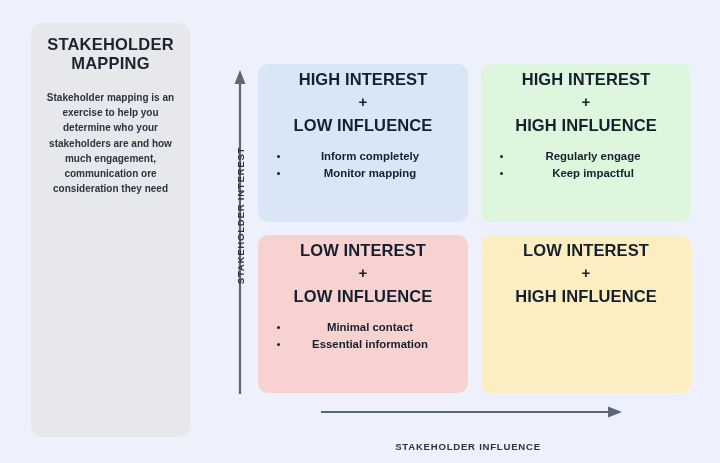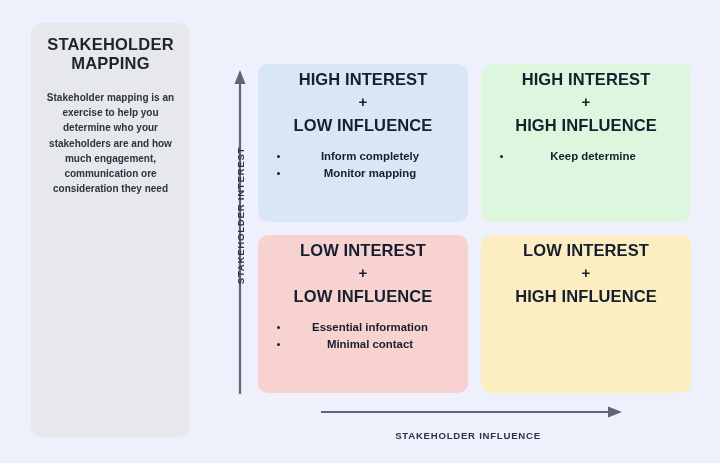--- a/index.html
+++ b/index.html
@@ -141,21 +141,21 @@
     position: absolute;
     left: 318px;
     top: 404px;
     width: 320px;
     height: 48px;
   }
   #x-axis-svg { position: absolute; left: 0; top: 0; }
   #x-axis-label {
     position: absolute;
     left: 0;
-    top: 26px;
+    top: 37px;
     width: 300px;
     text-align: center;
     font-size: 9.6px;
     font-weight: bold;
     letter-spacing: 0.75px;
     color: #2b3442;
     white-space: nowrap;
   }
 </style>
 </head>
@@ -187,31 +187,32 @@
         <li>Inform completely</li>
         <li>Monitor mapping</li>
       </ul>
     </div>
 
     <div class="quadrant" id="quad-hi-hi">
       <div class="quad-line-1">HIGH INTEREST</div>
       <div class="quad-plus">+</div>
       <div class="quad-line-3">HIGH INFLUENCE</div>
       <ul class="quad-bullets">
-        <li>Keep determine</li>
+        <li>Regularly engage</li>
+        <li>Keep impactful</li>
       </ul>
     </div>
 
     <div class="quadrant" id="quad-li-li">
       <div class="quad-line-1">LOW INTEREST</div>
       <div class="quad-plus">+</div>
       <div class="quad-line-3">LOW INFLUENCE</div>
       <ul class="quad-bullets">
+        <li>Minimal contact</li>
         <li>Essential information</li>
-        <li>Minimal contact</li>
       </ul>
     </div>
 
     <div class="quadrant" id="quad-li-hi">
       <div class="quad-line-1">LOW INTEREST</div>
       <div class="quad-plus">+</div>
       <div class="quad-line-3">HIGH INFLUENCE</div>
     </div>
 
   </div>

